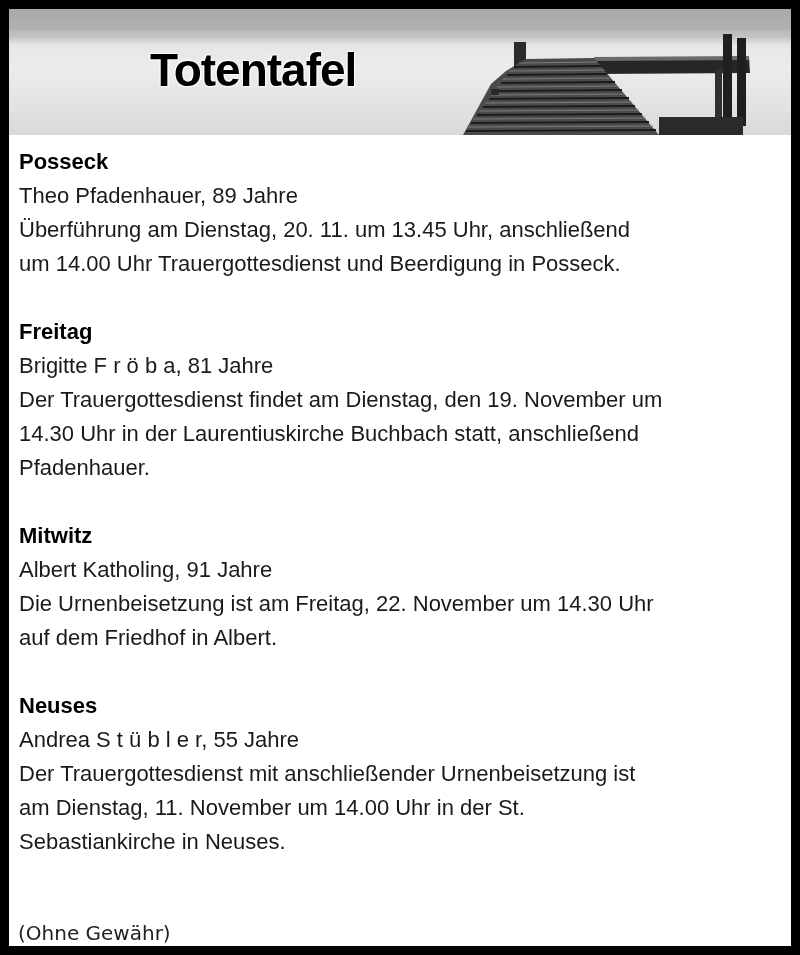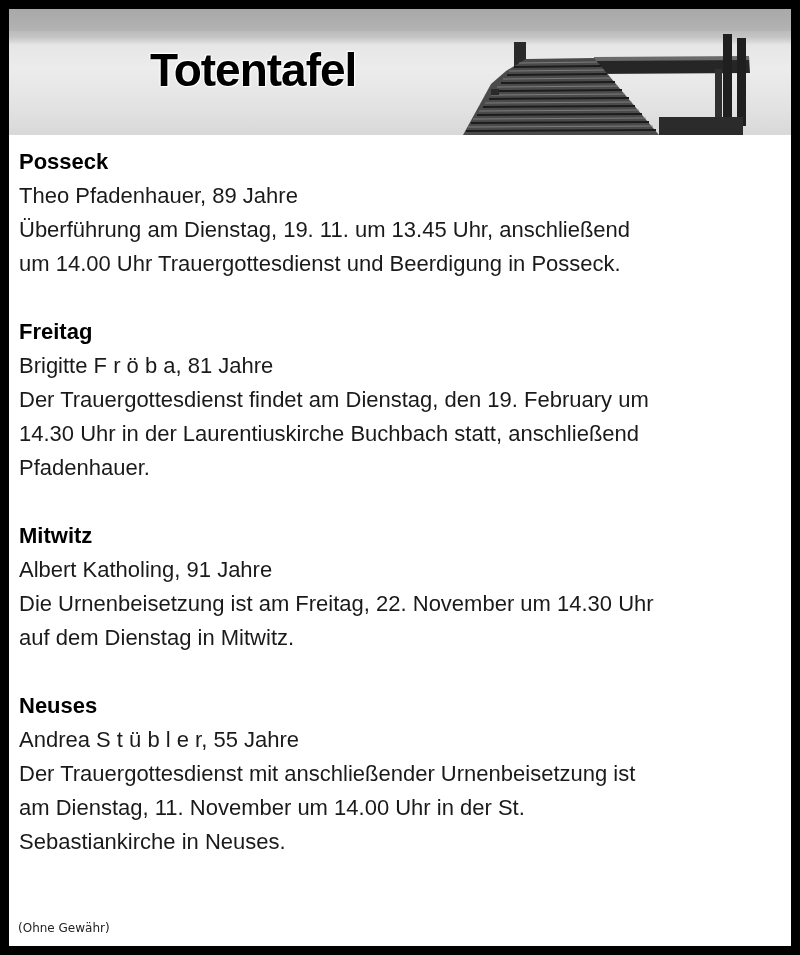--- a/index.html
+++ b/index.html
@@ -23,21 +23,21 @@
     .content {
       position: absolute; left: 10px; top: 136px; right: 0;
       font-family: Liberation Sans, sans-serif; font-size: 22px; color: #1a1a1a;
       line-height: 34px;
     }
     .entry { margin-bottom: 34px; }
     .place { font-weight: bold; color: #000; }
     .line { white-space: nowrap; }
     .footer {
       position: absolute; left: 9px; top: 912px;
-      font-family: "DejaVu Sans", sans-serif; font-size: 12px; color: #222;
+      font-family: "DejaVu Sans", sans-serif; font-size: 20px; color: #222;
     }
   </style>
 </head>
 <body>
 
 <div class="frame">
 
   <div class="banner">
     <svg class="pier" width="782" height="126" viewBox="0 0 782 126">
 
@@ -81,37 +81,37 @@
 
       <rect x="482" y="80" width="8" height="6" fill="#2a2a2a"></rect>
     </svg>
     <div class="banner-title">Totentafel</div>
   </div>
 
   <div class="content">
     <div class="entry">
       <div class="line place">Posseck</div>
       <div class="line">Theo Pfadenhauer, 89 Jahre</div>
-      <div class="line">Überführung am Dienstag, 19. 11. um 13.45 Uhr, anschließend</div>
+      <div class="line">Überführung am Dienstag, 20. 11. um 13.45 Uhr, anschließend</div>
       <div class="line">um 14.00 Uhr Trauergottesdienst und Beerdigung in Posseck.</div>
     </div>
 
     <div class="entry">
       <div class="line place">Freitag</div>
       <div class="line">Brigitte F r ö b a, 81 Jahre</div>
-      <div class="line">Der Trauergottesdienst findet am Dienstag, den 19. February um</div>
+      <div class="line">Der Trauergottesdienst findet am Dienstag, den 19. November um</div>
       <div class="line">14.30 Uhr in der Laurentiuskirche Buchbach statt, anschließend</div>
       <div class="line">Pfadenhauer.</div>
     </div>
 
     <div class="entry">
       <div class="line place">Mitwitz</div>
       <div class="line">Albert Katholing, 91 Jahre</div>
       <div class="line">Die Urnenbeisetzung ist am Freitag, 22. November um 14.30 Uhr</div>
-      <div class="line">auf dem Dienstag in Mitwitz.</div>
+      <div class="line">auf dem Friedhof in Albert.</div>
     </div>
 
     <div class="entry">
       <div class="line place">Neuses</div>
       <div class="line">Andrea S t ü b l e r, 55 Jahre</div>
       <div class="line">Der Trauergottesdienst mit anschließender Urnenbeisetzung ist</div>
       <div class="line">am Dienstag, 11. November um 14.00 Uhr in der St.</div>
       <div class="line">Sebastiankirche in Neuses.</div>
     </div>
   </div>

